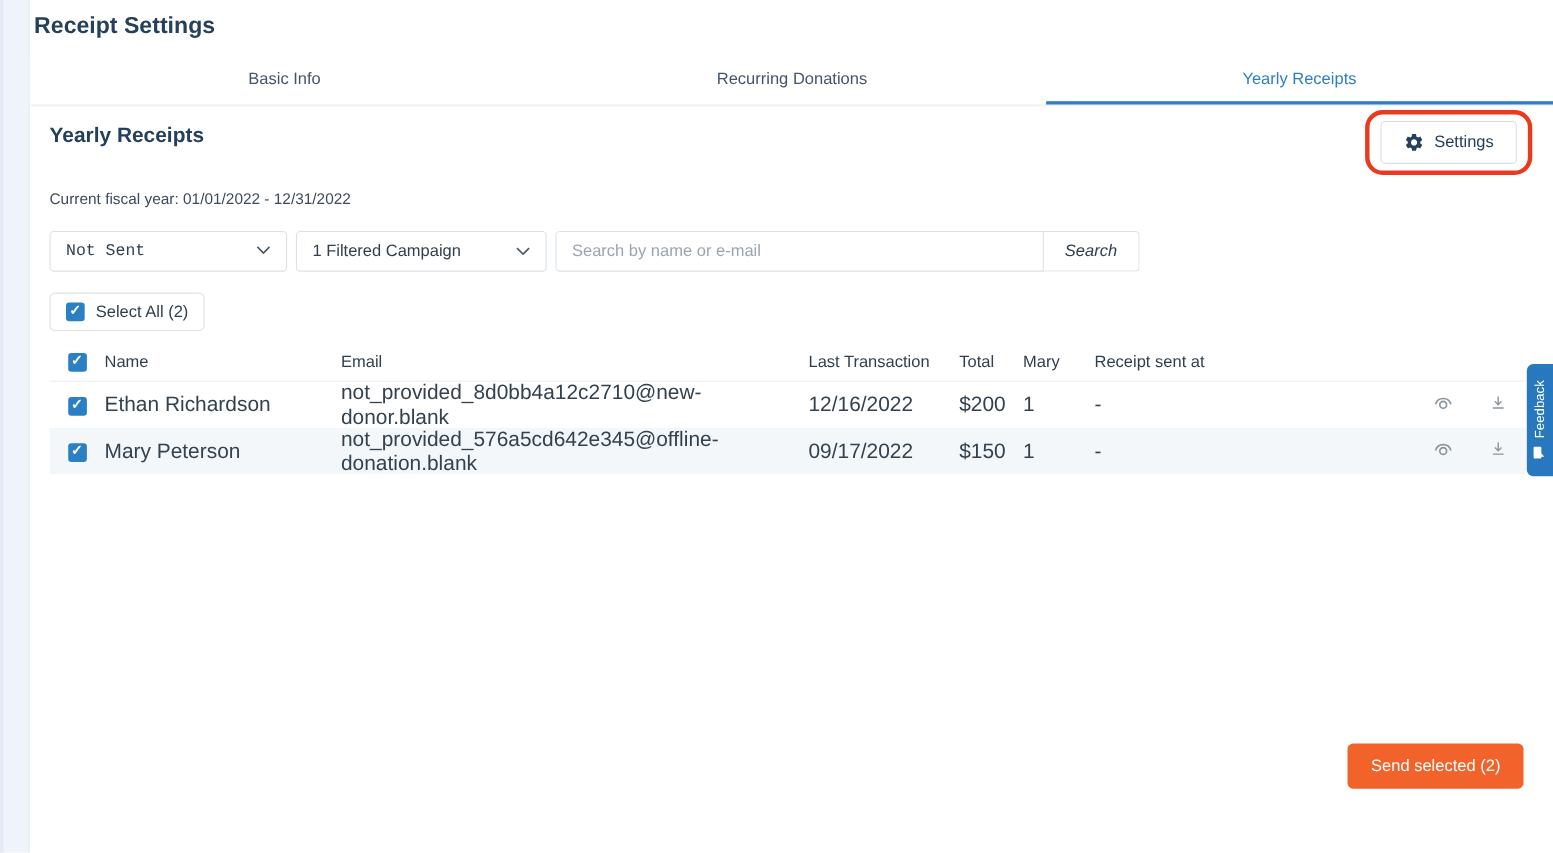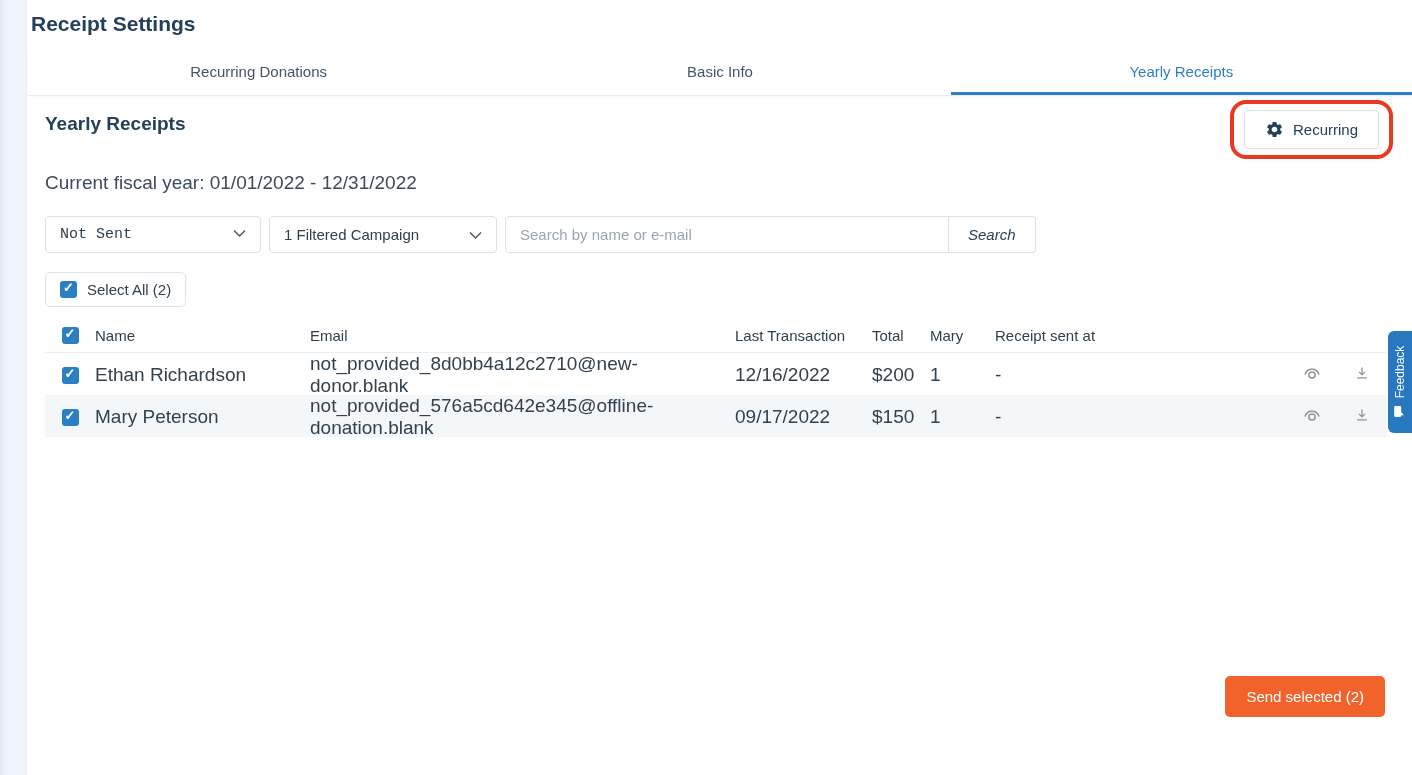--- a/index.html
+++ b/index.html
@@ -24,21 +24,21 @@
 
   
   .heading-row { display:flex; justify-content:space-between; align-items:flex-start; margin-top:2px; }
   .section-title { font-size:19px; font-weight:bold; color:#24405b; padding-top:15px; }
   .annotation { border:4px solid #e83a1f; border-radius:16px; padding:6px 10px; margin-top:2px; margin-right:-6px; }
   .settings-btn { display:flex; align-items:center; gap:9px; background:#fff;
     border:1px solid #d8dee4; border-radius:4px; padding:9px 20px; font-size:15px;
     color:#24405b; cursor:pointer; }
   .settings-btn svg { display:block; }
 
-  .fiscal { font-size:19px; color:#3c4c5d; margin-top:13px; }
+  .fiscal { font-size:14px; color:#3c4c5d; margin-top:13px; }
 
   
   .filter-row { display:flex; margin-top:22px; align-items:stretch; }
   .dropdown { display:flex; align-items:center; justify-content:space-between;
     border:1px solid #dbe1e7; border-radius:4px; height:37px; padding:0 14px;
     font-size:15px; color:#30404f; background:#fff; cursor:pointer; }
   .dd-status { width:216px; margin-right:8px;font-family:Liberation Mono, monospace; }
   .dd-campaign { width:228px; margin-right:8px; }
   .search-input { width:444px; height:37px; border:1px solid #dbe1e7; border-radius:4px 0 0 4px;
     padding:0 14px; font-size:15px; color:#30404f; background:#fff;
@@ -83,37 +83,37 @@
 </head>
 <body>
 
 <div class="left-strip"></div>
 
 <div class="main">
 
   <div class="page-title">Receipt Settings</div>
 
   <div class="tabbar">
+    <div class="tab">Basic Info</div>
     <div class="tab">Recurring Donations</div>
-    <div class="tab">Basic Info</div>
     <div class="tab active">Yearly Receipts</div>
   </div>
 
   <div class="content">
 
     <div class="heading-row">
       <div class="section-title">Yearly Receipts</div>
       <div class="annotation">
         <button class="settings-btn">
           <span>
             <svg width="19" height="19" viewBox="0 0 24 24" fill="#24405b">
                 <path d="M19.14 12.94c.04-.3.06-.61.06-.94 0-.32-.02-.64-.07-.94l2.03-1.58c.18-.14.23-.41.12-.61l-1.92-3.32c-.12-.22-.37-.29-.59-.22l-2.39.96c-.5-.38-1.03-.7-1.62-.94l-.36-2.54c-.04-.24-.24-.41-.48-.41h-3.84c-.24 0-.43.17-.47.41l-.36 2.54c-.59.24-1.13.57-1.62.94l-2.39-.96c-.22-.08-.47 0-.59.22L2.74 8.87c-.12.21-.08.47.12.61l2.03 1.58c-.05.3-.09.63-.09.94s.02.64.07.94l-2.03 1.58c-.18.14-.23.41-.12.61l1.92 3.32c.12.22.37.29.59.22l2.39-.96c.5.38 1.03.7 1.62.94l.36 2.54c.05.24.24.41.48.41h3.84c.24 0 .44-.17.47-.41l.36-2.54c.59-.24 1.13-.56 1.62-.94l2.39.96c.22.08.47 0 .59-.22l1.92-3.32c.12-.22.07-.47-.12-.61l-2.01-1.58zM12 15.6c-1.98 0-3.6-1.62-3.6-3.6s1.62-3.6 3.6-3.6 3.6 1.62 3.6 3.6-1.62 3.6-3.6 3.6z"></path>
               </svg>
           </span>
-          <span>Recurring</span>
+          <span>Settings</span>
         </button>
       </div>
     </div>
 
     <div class="fiscal">Current fiscal year: 01/01/2022 - 12/31/2022</div>
 
     <div class="filter-row">
       <div class="dropdown dd-status">
         <span>Not Sent</span>
         <span>

